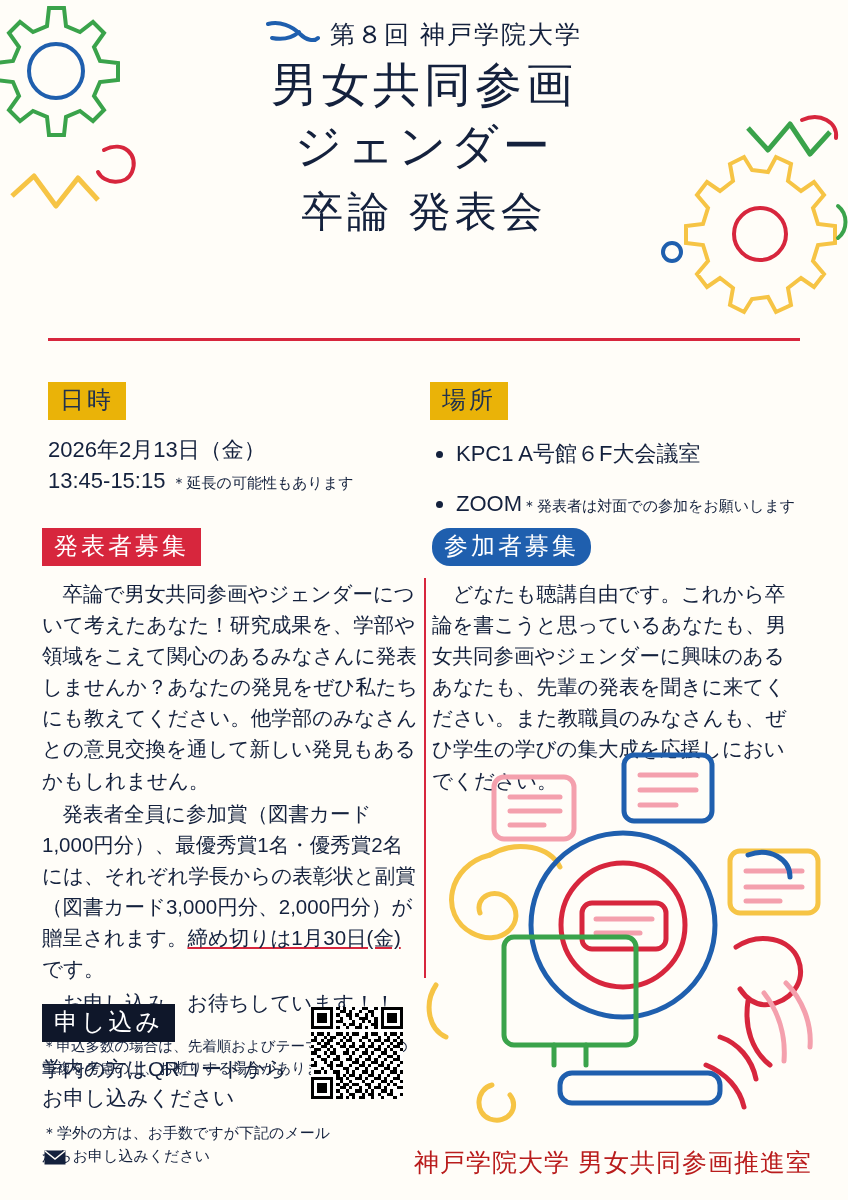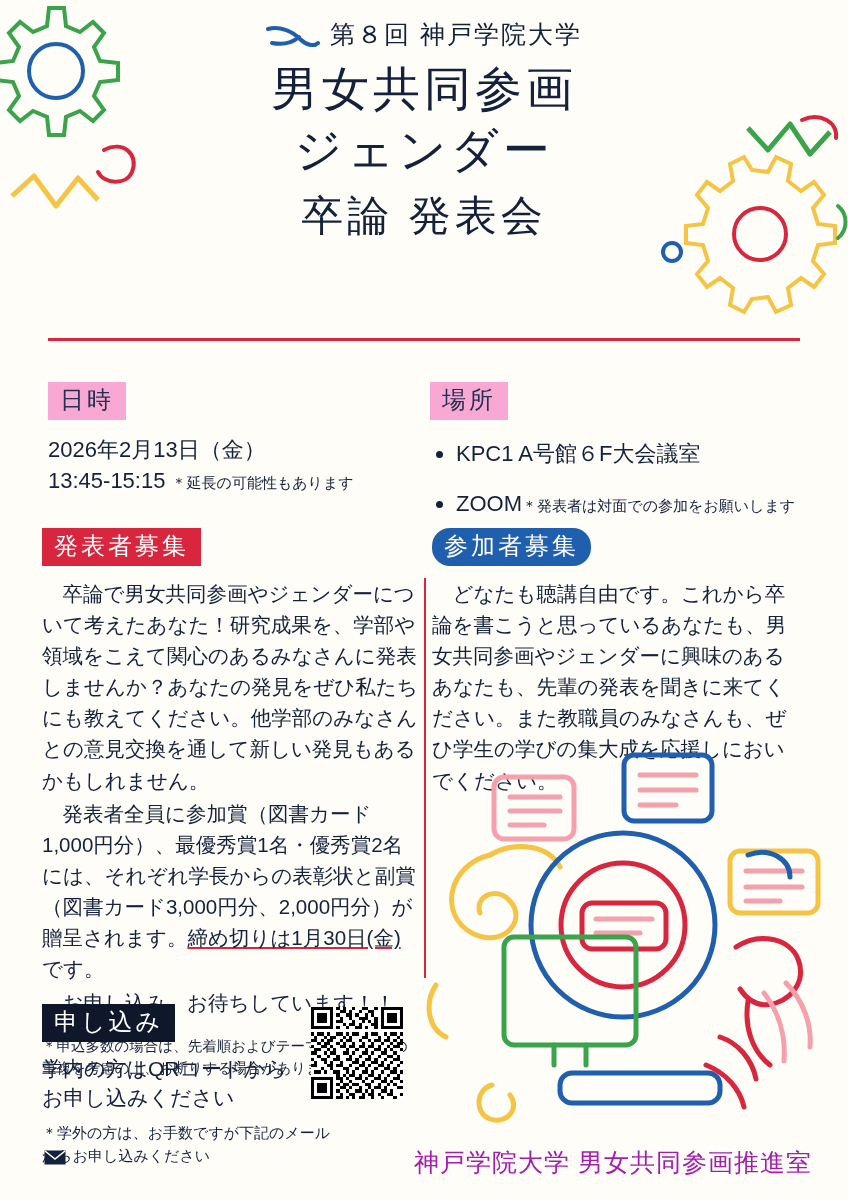--- a/index.html
+++ b/index.html
@@ -34,21 +34,21 @@
   
   .header {
     position: absolute;
     left: 0;
     right: 0;
     top: 18px;
     text-align: center;
   }
   .kicker {
     display: inline-flex;
-    align-items: flex-end;
+    align-items: flex-start;
     gap: 10px;
     font-size: 25px;
     letter-spacing: 2px;
     color: #14213d;
     font-weight: 500;
   }
   .kicker .bird { display: inline-block; width: 54px; height: 28px; }
   .title-main {
     margin-top: 6px;
     font-size: 47px;
@@ -76,21 +76,21 @@
   
   .tag {
     display: inline-block;
     color: #ffffff;
     font-size: 24px;
     letter-spacing: 3px;
     padding: 4px 12px 6px;
     line-height: 1.15;
     font-weight: 500;
   }
-  .tag-yellow { background: #f9a8d4; color: #20324f; }
+  .tag-yellow { background: #eab308; color: #20324f; }
   .tag-red { background: #d7263d; }
   .tag-blue { background: #1f5fae; border-radius: 18px; }
   .tag-green { background: #0f172a; }
 
   
   #block-datetime { position: absolute; left: 48px; top: 382px; width: 350px; }
   #block-place { position: absolute; left: 430px; top: 382px; width: 390px; }
 
   .info-body {
     margin-top: 14px;
@@ -172,21 +172,21 @@
     color: #14213d;
   }
   .mail-icon { width: 22px; height: 15px; display: inline-block; }
 
   #org-name {
     position: absolute;
     right: 36px;
     top: 1146px;
     font-size: 25px;
     letter-spacing: 1px;
-    color: #a21caf;
+    color: #b91c1c;
   }
 </style>
 </head>
 <body>
 
 <div class="poster">
 
   <svg class="deco" id="deco-top-left" width="210" height="250" viewBox="0 0 210 250" fill="none">
     <path d="M55 8 L70 8 L72 26 L86 32 L99 22 L110 33 L100 47 L106 61 L124 63 L124 80 L106 82 L100 96 L110 110 L99 121 L86 111 L72 117 L70 135 L55 135 L53 117 L39 111 L26 121 L15 110 L25 96 L19 82 L1 80 L1 63 L19 61 L25 47 L15 33 L26 22 L39 32 L53 26 Z" stroke="#3aa34b" stroke-width="4" fill="none"></path>
     <circle cx="62" cy="71" r="27" stroke="#1f5fae" stroke-width="4" fill="none"></circle>

